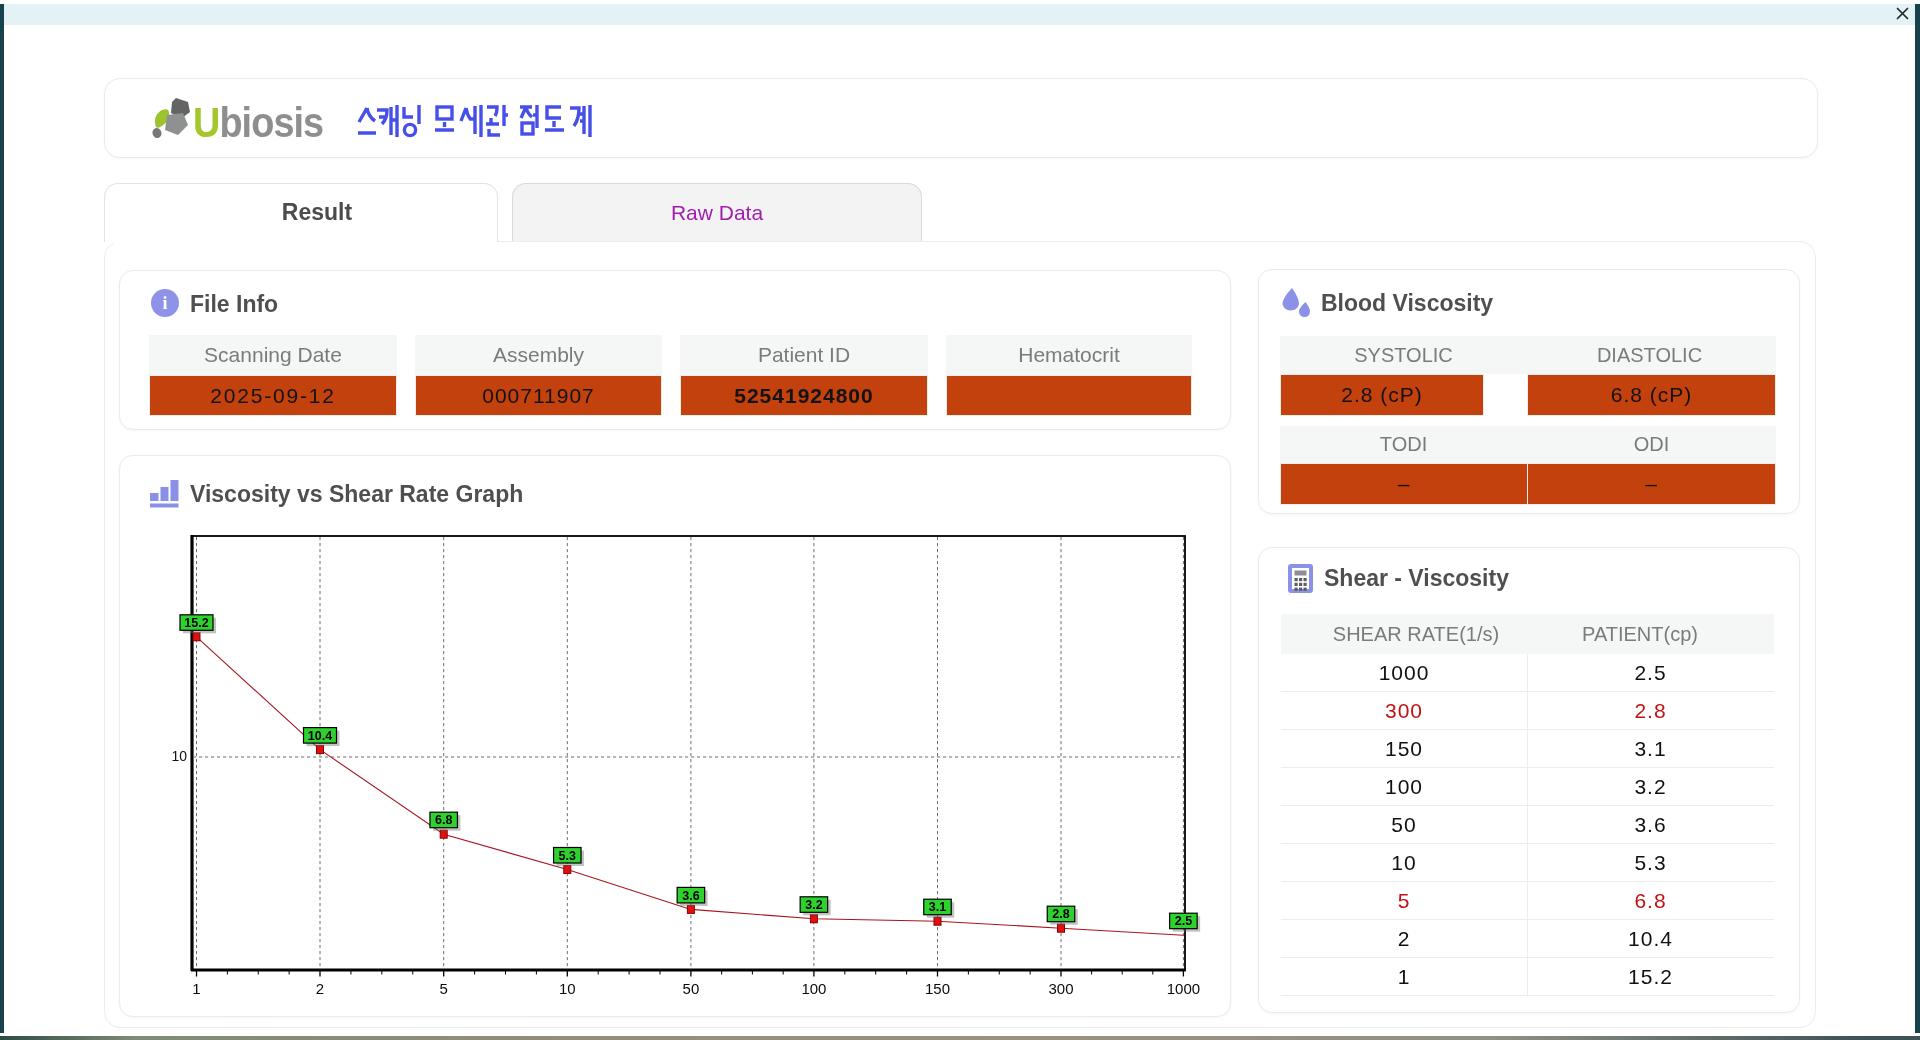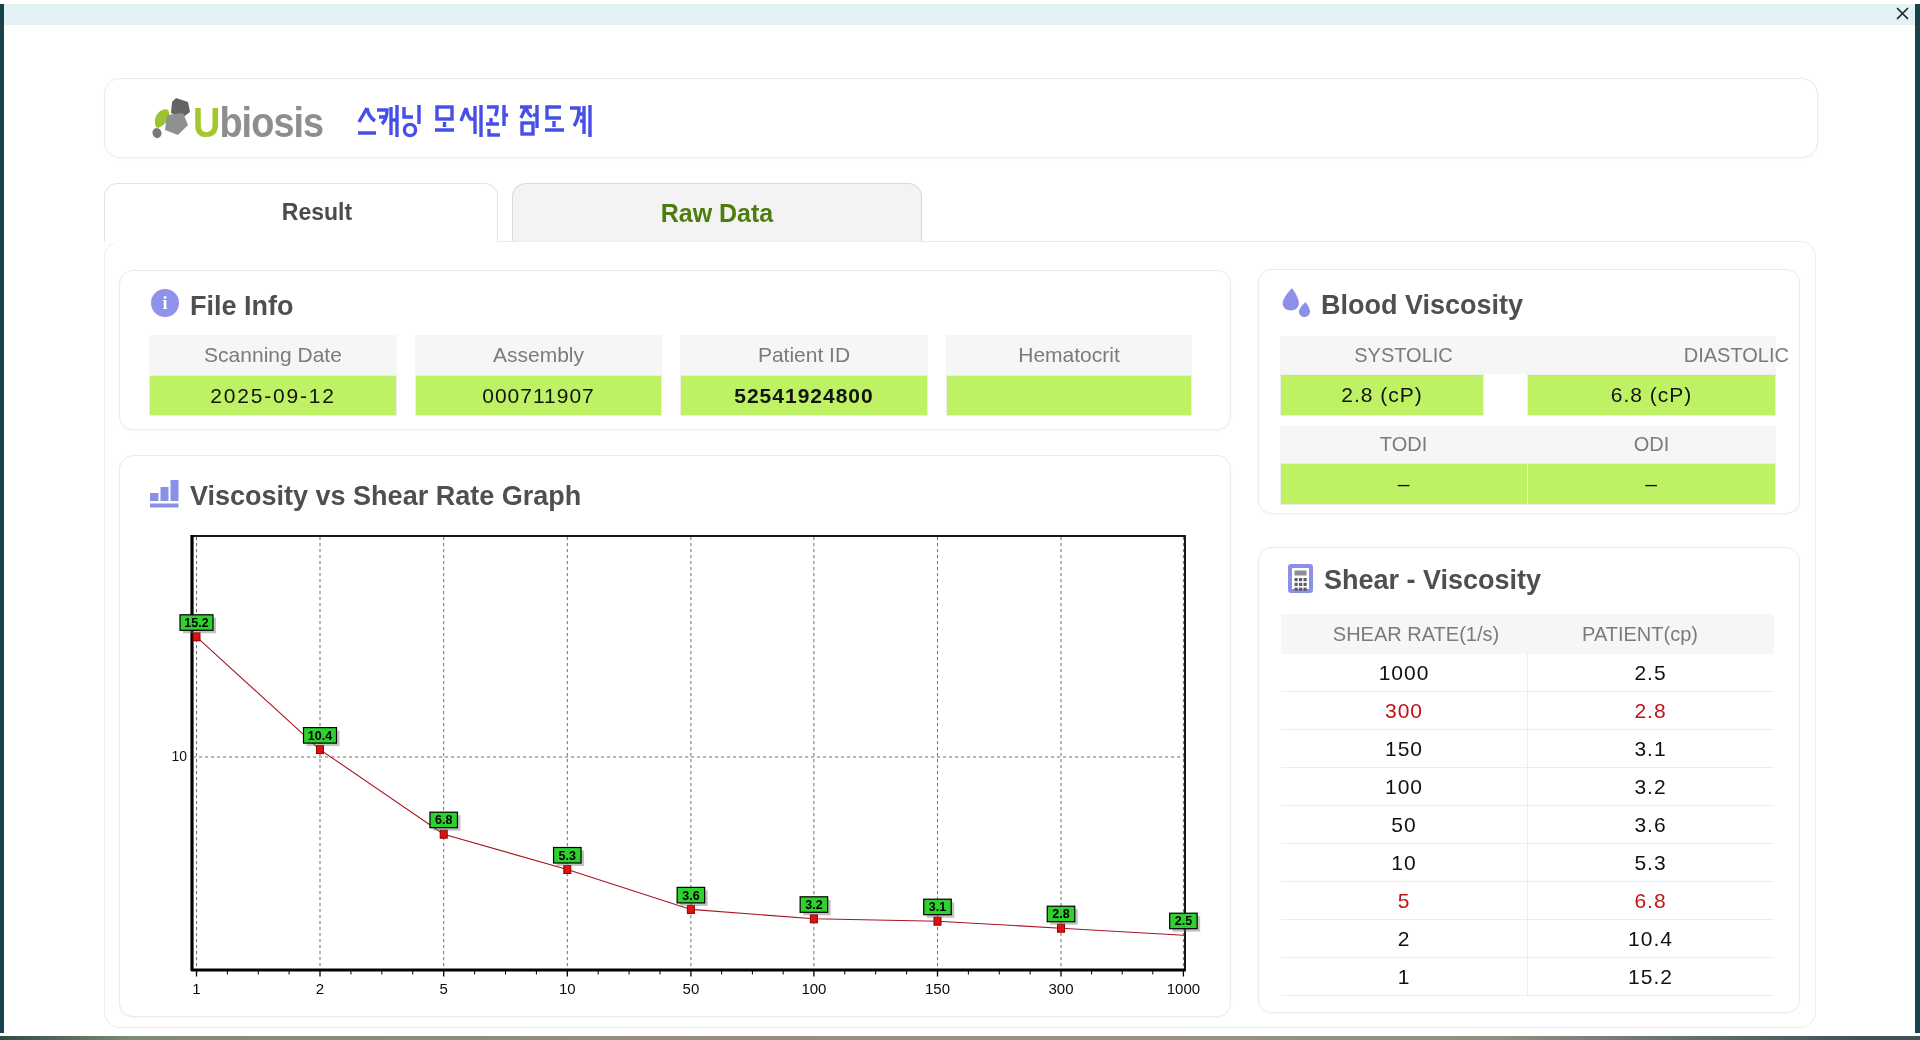--- a/index.html
+++ b/index.html
@@ -1,21 +1,21 @@
 <!DOCTYPE html>
 <html><head>
 <meta charset="utf-8">
 <style>
 * { margin:0; padding:0; box-sizing:border-box; }
 html,body { width:1920px; height:1040px; background:#fff; font-family:"Liberation Sans", sans-serif; overflow:hidden; }
 .abs { position:absolute; }
 .card { position:absolute; background:#fff; border:1px solid #ebebeb; border-radius:16px; box-shadow:0 1px 3px rgba(0,0,0,.04); }
-.ttl { font-weight:bold; font-size:27px; color:#4f4f4f; }
+.ttl { font-weight:bold; font-size:23px; color:#4f4f4f; }
 .hcell { position:absolute; background:#f5f6f6; color:#7b7b7b; font-size:20px; text-align:center; }
-.vcell { position:absolute; background:#bef264; border:1px solid #ededed; color:#131313; font-size:21px; text-align:center; letter-spacing:1px; }
+.vcell { position:absolute; background:#c2410c; border:1px solid #ededed; color:#131313; font-size:21px; text-align:center; letter-spacing:1px; }
 </style>
 </head>
 <body>
 
 <div class="abs" style="left:4px;top:4px;width:1911px;height:21px;background:#e3f2f5;"></div>
 <div class="abs" style="left:0;top:4px;width:4px;height:1029px;background:#17414b;"></div>
 <div class="abs" style="left:1915px;top:4px;width:5px;height:1029px;background:#17414b;"></div>
 <div class="abs" style="left:0;top:1036px;width:1920px;height:4px;background:linear-gradient(90deg,#2e4c44 0%,#7f8b76 7%,#938d7b 30%,#9a9180 55%,#8f9084 78%,#3f5258 97%);"></div>
 <svg class="abs" style="left:1896px;top:7px;" width="13" height="13" viewBox="0 0 13 13">
     <path d="M1.5 1.5 L11.5 11.5 M11.5 1.5 L1.5 11.5" stroke="#1c262c" stroke-width="1.7" stroke-linecap="round"></path>
@@ -66,21 +66,21 @@
   <g transform="translate(189,0)">
     <path d="M16 5 H2 V16 H16 M9 19 V25 M0 28 H19"></path>
   </g>
 
   <g transform="translate(214,0)">
     <path d="M0 6 H9 Q9 17 4 24 M10 12 H14 M10 19 H14 M14 4 V32 M20 3 V35"></path>
   </g>
 </svg>
 
 <div class="abs" style="left:512px;top:183px;width:410px;height:60px;background:#f3f3f4;border:1px solid #d9d9d9;border-bottom:none;border-radius:14px 14px 0 0;"></div>
-<div class="abs" style="left:512px;top:183px;width:410px;height:60px;text-align:center;line-height:60px;font-weight:bold;font-size:25px;color:#4d7c0f;">Raw Data</div>
+<div class="abs" style="left:512px;top:183px;width:410px;height:60px;text-align:center;line-height:60px;font-weight:normal;font-size:21px;color:#a21caf;">Raw Data</div>
 
 <div class="abs" style="left:104px;top:241px;width:1712px;height:787px;border:1px solid #ececec;border-radius:16px;background:#fff;"></div>
 <div class="abs" style="left:104px;top:183px;width:394px;height:59px;background:#fff;border:1px solid #e3e3e3;border-bottom:none;border-radius:14px 14px 0 0;"></div>
 <div class="abs" style="left:105px;top:240px;width:392px;height:3px;background:#fff;"></div>
 <div class="abs" style="left:104px;top:183px;width:426px;height:58px;text-align:center;line-height:58px;font-weight:bold;font-size:23px;color:#4b4b4b;">Result</div>
 
 <div class="card" style="left:119px;top:270px;width:1112px;height:160px;border-radius:14px;"></div>
 <div class="abs" style="left:151px;top:289px;width:28px;height:28px;border-radius:50%;background:#8e93e9;"></div>
 <div class="abs" style="left:151px;top:289px;width:28px;height:28px;text-align:center;line-height:28px;color:#fff;font-weight:bold;font-size:18px;font-family:'Liberation Serif',serif;">i</div>
 <div class="ttl abs" style="left:190px;top:291px;">File Info</div>
@@ -208,21 +208,21 @@
 </svg>
 
 <div class="card" style="left:1258px;top:269px;width:542px;height:245px;border-radius:14px;"></div>
 <svg class="abs" style="left:1281px;top:285px;" width="32" height="36" viewBox="0 0 32 36">
   <path d="M10 2 Q17 12 17 18 A8.5 8.5 0 0 1 0.5 18 Q0.5 12 10 2 Z" fill="#8b90e8" transform="translate(1,1)"></path>
   <path d="M5.5 0 Q10 6 10 9.5 A5.5 5.5 0 0 1 -1 9.5 Q-1 6 5.5 0 Z" fill="#8b90e8" transform="translate(19,17)"></path>
 </svg>
 <div class="ttl abs" style="left:1321px;top:290px;">Blood Viscosity</div>
 <div class="hcell" style="left:1280px;top:336px;width:496px;height:38px;line-height:38px;">
     <span style="position:absolute;left:0;width:247px;text-align:center;">SYSTOLIC</span>
-    <span style="position:absolute;left:260px;width:249px;text-align:right;">DIASTOLIC</span>
+    <span style="position:absolute;left:245px;width:249px;text-align:center;">DIASTOLIC</span>
   </div>
 <div class="vcell" style="left:1280px;top:374px;width:204px;height:42px;line-height:40px;">2.8 (cP)</div>
 <div class="vcell" style="left:1527px;top:374px;width:249px;height:42px;line-height:40px;">6.8 (cP)</div>
 <div class="hcell" style="left:1280px;top:426px;width:496px;height:37px;line-height:37px;">
     <span style="position:absolute;left:0;width:247px;text-align:center;">TODI</span>
     <span style="position:absolute;left:247px;width:249px;text-align:center;">ODI</span>
   </div>
 <div class="vcell" style="left:1280px;top:463px;width:248px;height:42px;line-height:40px;">–</div>
 <div class="vcell" style="left:1527px;top:463px;width:249px;height:42px;line-height:40px;">–</div>
 

